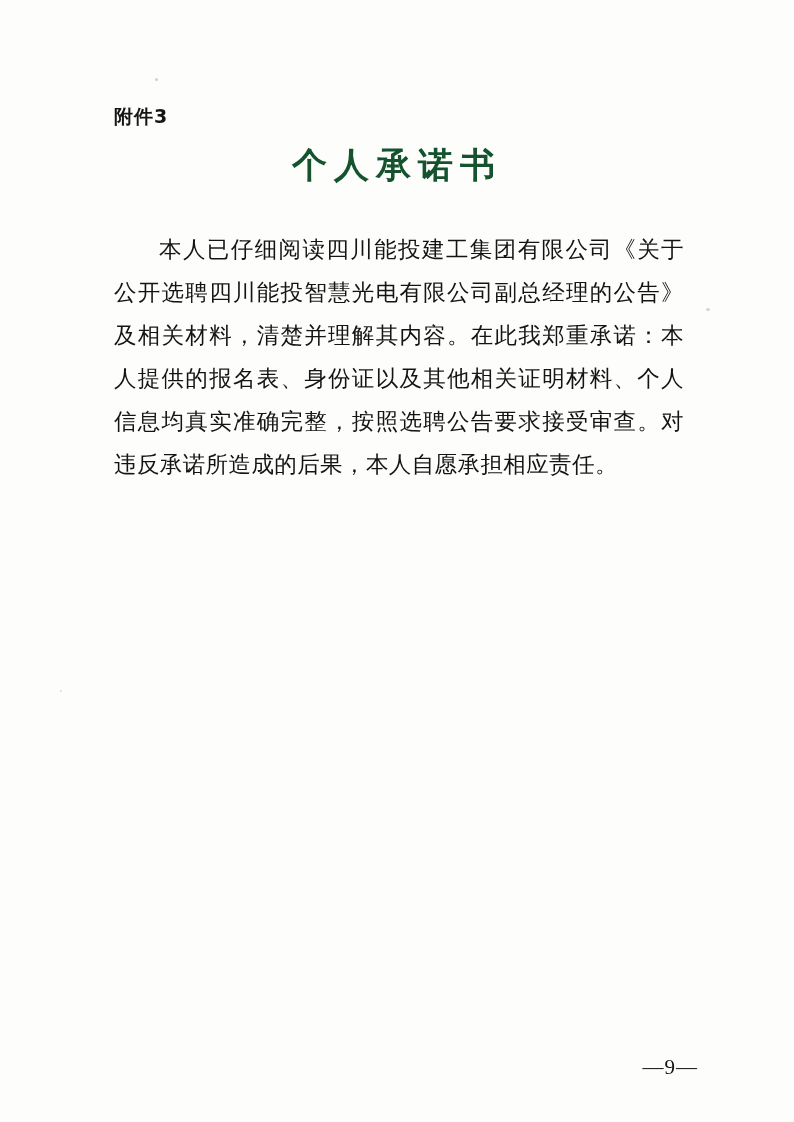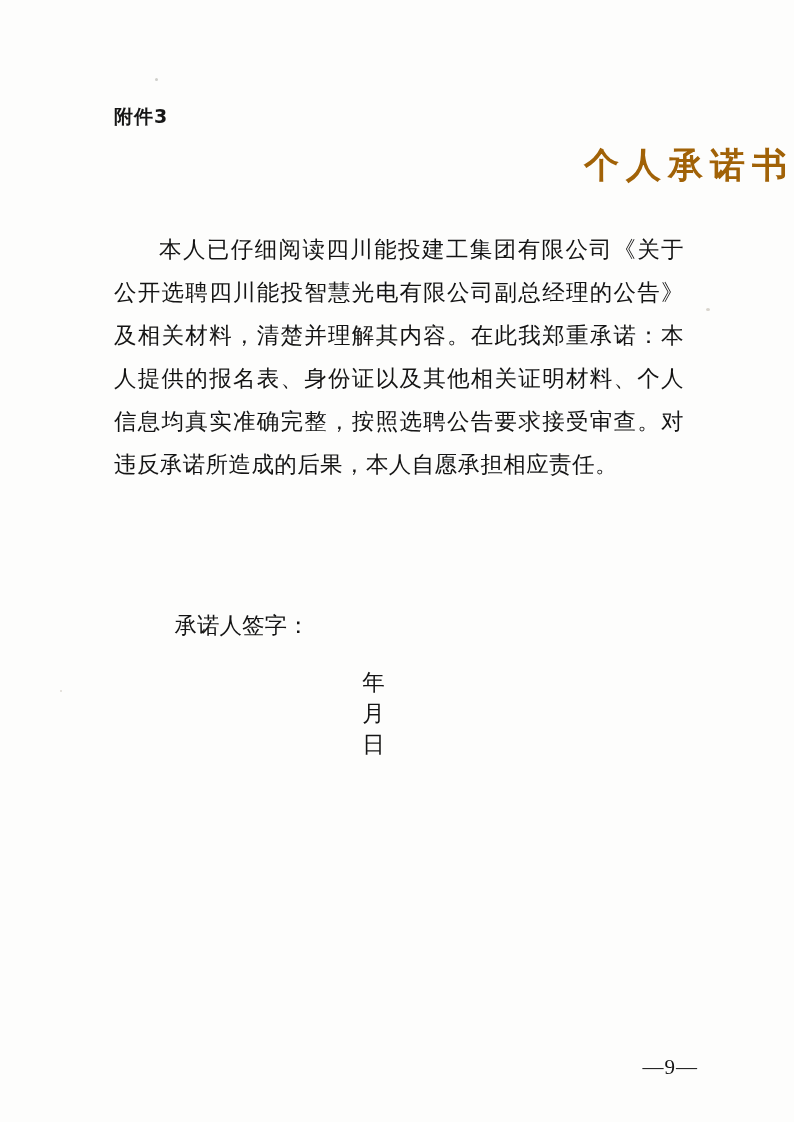--- a/index.html
+++ b/index.html
@@ -31,26 +31,26 @@
     font-weight: bold;
     font-size: 19px;
     letter-spacing: 1px;
     color: #161616;
   }
   .doc-title {
     position: absolute;
     left: 0;
     top: 142px;
     width: 794px;
-    text-align: right;
+    text-align: center;
     font-family: "Liberation Serif", "DejaVu Serif", serif;
     font-weight: bold;
     font-size: 35px;
     letter-spacing: 7px;
-    color: #a16207;
+    color: #14532d;
   }
   .body-block {
     position: absolute;
     left: 114px;
     top: 228px;
     width: 570px;
   }
   .body-para {
     font-family: Liberation Serif, serif;
     font-size: 22.5px;
@@ -113,24 +113,16 @@
   <div class="speck speck-c"></div>
 
   <div class="attachment-label">附件3</div>
 
   <div class="doc-title">个人承诺书</div>
 
   <div class="body-block">
     <p class="body-para">本人已仔细阅读四川能投建工集团有限公司《关于公开选聘四川能投智慧光电有限公司副总经理的公告》及相关材料，清楚并理解其内容。在此我郑重承诺：本人提供的报名表、身份证以及其他相关证明材料、个人信息均真实准确完整，按照选聘公告要求接受审查。对违反承诺所造成的后果，本人自愿承担相应责任。</p>
   </div>
 
-  <div class="signature-row">
-    <span class="sig-label">承诺人签字：</span>
-    <span class="date-group">
-      <span>年</span>
-      <span>月</span>
-      <span>日</span>
-    </span>
-  </div>
 
   <div class="page-number">—9—</div>
 
 </div>
 
 </body></html>

